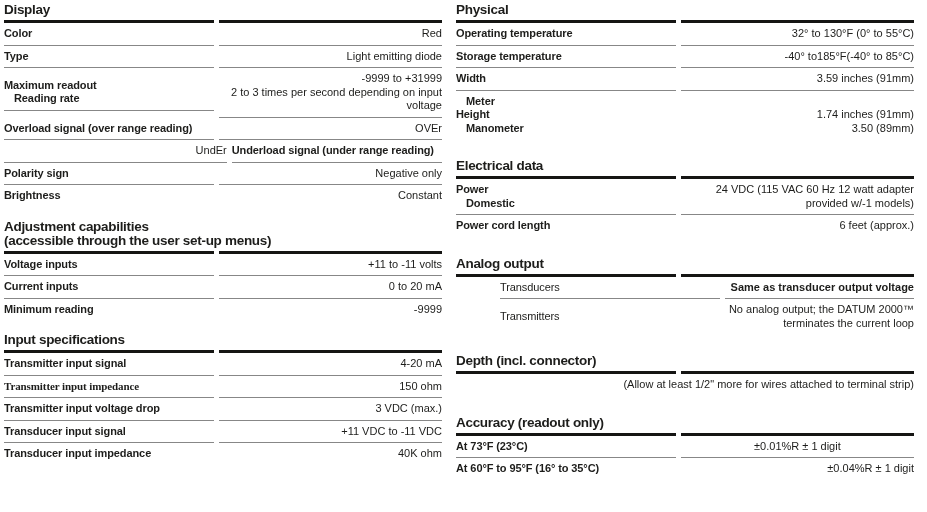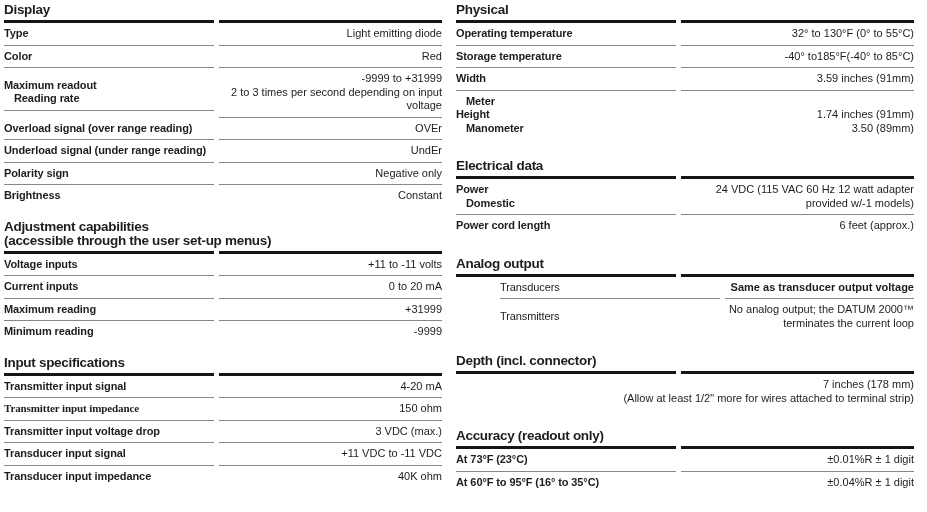--- a/index.html
+++ b/index.html
@@ -38,32 +38,32 @@
       <section class="section">
         <div class="section-title">
           <div class="tline">Display</div>
         </div>
         <div class="rule" style="background: transparent;">
           <span class="seg-l" style="background: rgb(21, 21, 19);"></span>
           <span class="seg-r" style="background: rgb(21, 21, 19);"></span>
         </div>
         <div class="row bordered">
           <div class="cell cell-label" style="border-bottom: 1px solid rgb(135, 135, 135);">
+            <div class="tline">Color</div>
+          </div>
+          <div class="cell cell-value" style="border-bottom: 1px solid rgb(135, 135, 135);">
+            <div class="tline">Red</div>
+          </div>
+        </div>
+        <div class="row bordered">
+          <div class="cell cell-label" style="border-bottom: 1px solid rgb(135, 135, 135);">
             <div class="tline">Type</div>
           </div>
           <div class="cell cell-value" style="border-bottom: 1px solid rgb(135, 135, 135);">
             <div class="tline">Light emitting diode</div>
-          </div>
-        </div>
-        <div class="row bordered">
-          <div class="cell cell-label" style="border-bottom: 1px solid rgb(135, 135, 135);">
-            <div class="tline">Color</div>
-          </div>
-          <div class="cell cell-value" style="border-bottom: 1px solid rgb(135, 135, 135);">
-            <div class="tline">Red</div>
           </div>
         </div>
         <div class="row bordered">
           <div class="cell cell-label" style="border-bottom: 1px solid rgb(135, 135, 135);">
             <div class="tline">Maximum readout</div>
             <div class="tline sub">Reading rate</div>
           </div>
           <div class="cell cell-value" style="border-bottom: 1px solid rgb(135, 135, 135);">
             <div class="tline">-9999 to +31999</div>
             <div class="tline">2 to 3 times per second depending on input</div>
@@ -72,25 +72,25 @@
         </div>
         <div class="row bordered">
           <div class="cell cell-label" style="border-bottom: 1px solid rgb(135, 135, 135);">
             <div class="tline">Overload signal (over range reading)</div>
           </div>
           <div class="cell cell-value" style="border-bottom: 1px solid rgb(135, 135, 135);">
             <div class="tline">OVEr</div>
           </div>
         </div>
         <div class="row bordered">
+          <div class="cell cell-value" style="border-bottom: 1px solid rgb(135, 135, 135);">
+            <div class="tline">UndEr</div>
+          </div>
           <div class="cell cell-label" style="border-bottom: 1px solid rgb(135, 135, 135);">
             <div class="tline">Underload signal (under range reading)</div>
-          </div>
-          <div class="cell cell-value" style="border-bottom: 1px solid rgb(135, 135, 135);">
-            <div class="tline">UndEr</div>
           </div>
         </div>
         <div class="row bordered">
           <div class="cell cell-label" style="border-bottom: 1px solid rgb(135, 135, 135);">
             <div class="tline">Polarity sign</div>
           </div>
           <div class="cell cell-value" style="border-bottom: 1px solid rgb(135, 135, 135);">
             <div class="tline">Negative only</div>
           </div>
         </div>
@@ -119,28 +119,20 @@
           <div class="cell cell-value" style="border-bottom: 1px solid rgb(135, 135, 135);">
             <div class="tline">+11 to -11 volts</div>
           </div>
         </div>
         <div class="row bordered">
           <div class="cell cell-label" style="border-bottom: 1px solid rgb(135, 135, 135);">
             <div class="tline">Current inputs</div>
           </div>
           <div class="cell cell-value" style="border-bottom: 1px solid rgb(135, 135, 135);">
             <div class="tline">0 to 20 mA</div>
-          </div>
-        </div>
-        <div class="row bordered">
-          <div class="cell cell-label" style="border-bottom: 1px solid rgb(135, 135, 135);">
-            <div class="tline">Maximum reading</div>
-          </div>
-          <div class="cell cell-value" style="border-bottom: 1px solid rgb(135, 135, 135);">
-            <div class="tline">+31999</div>
           </div>
         </div>
         <div class="row">
           <div class="cell cell-label">
             <div class="tline">Minimum reading</div>
           </div>
           <div class="cell cell-value">
             <div class="tline">-9999</div>
           </div>
         </div>
@@ -297,38 +289,37 @@
       <section class="section">
         <div class="section-title">
           <div class="tline">Depth (incl. connector)</div>
         </div>
         <div class="rule" style="background: transparent;">
           <span class="seg-l" style="background: rgb(21, 21, 19);"></span>
           <span class="seg-r" style="background: rgb(21, 21, 19);"></span>
         </div>
         <div class="row fullwidth">
           <div class="cell cell-value">
-            <div class="tline">7 inches (178 mm)</div>
             <div class="tline">(Allow at  least 1/2" more for wires attached to terminal strip)</div>
           </div>
         </div>
       </section>
       <section class="section">
         <div class="section-title">
           <div class="tline">Accuracy (readout only)</div>
         </div>
         <div class="rule" style="background: transparent;">
           <span class="seg-l" style="background: rgb(21, 21, 19);"></span>
           <span class="seg-r" style="background: rgb(21, 21, 19);"></span>
         </div>
         <div class="row bordered">
           <div class="cell cell-label" style="border-bottom: 1px solid rgb(135, 135, 135);">
             <div class="tline">At 73°F (23°C)</div>
           </div>
-          <div class="cell cell-value" style="border-bottom: 1px solid rgb(135, 135, 135);">
+          <div class="cell cell-value" style="border-bottom: 1px solid rgb(135, 135, 135); text-align: center;">
             <div class="tline">±0.01%R ± 1 digit</div>
           </div>
         </div>
         <div class="row">
           <div class="cell cell-label">
             <div class="tline">At 60°F to 95°F (16° to 35°C)</div>
           </div>
           <div class="cell cell-value">
             <div class="tline">±0.04%R ± 1 digit</div>
           </div>

